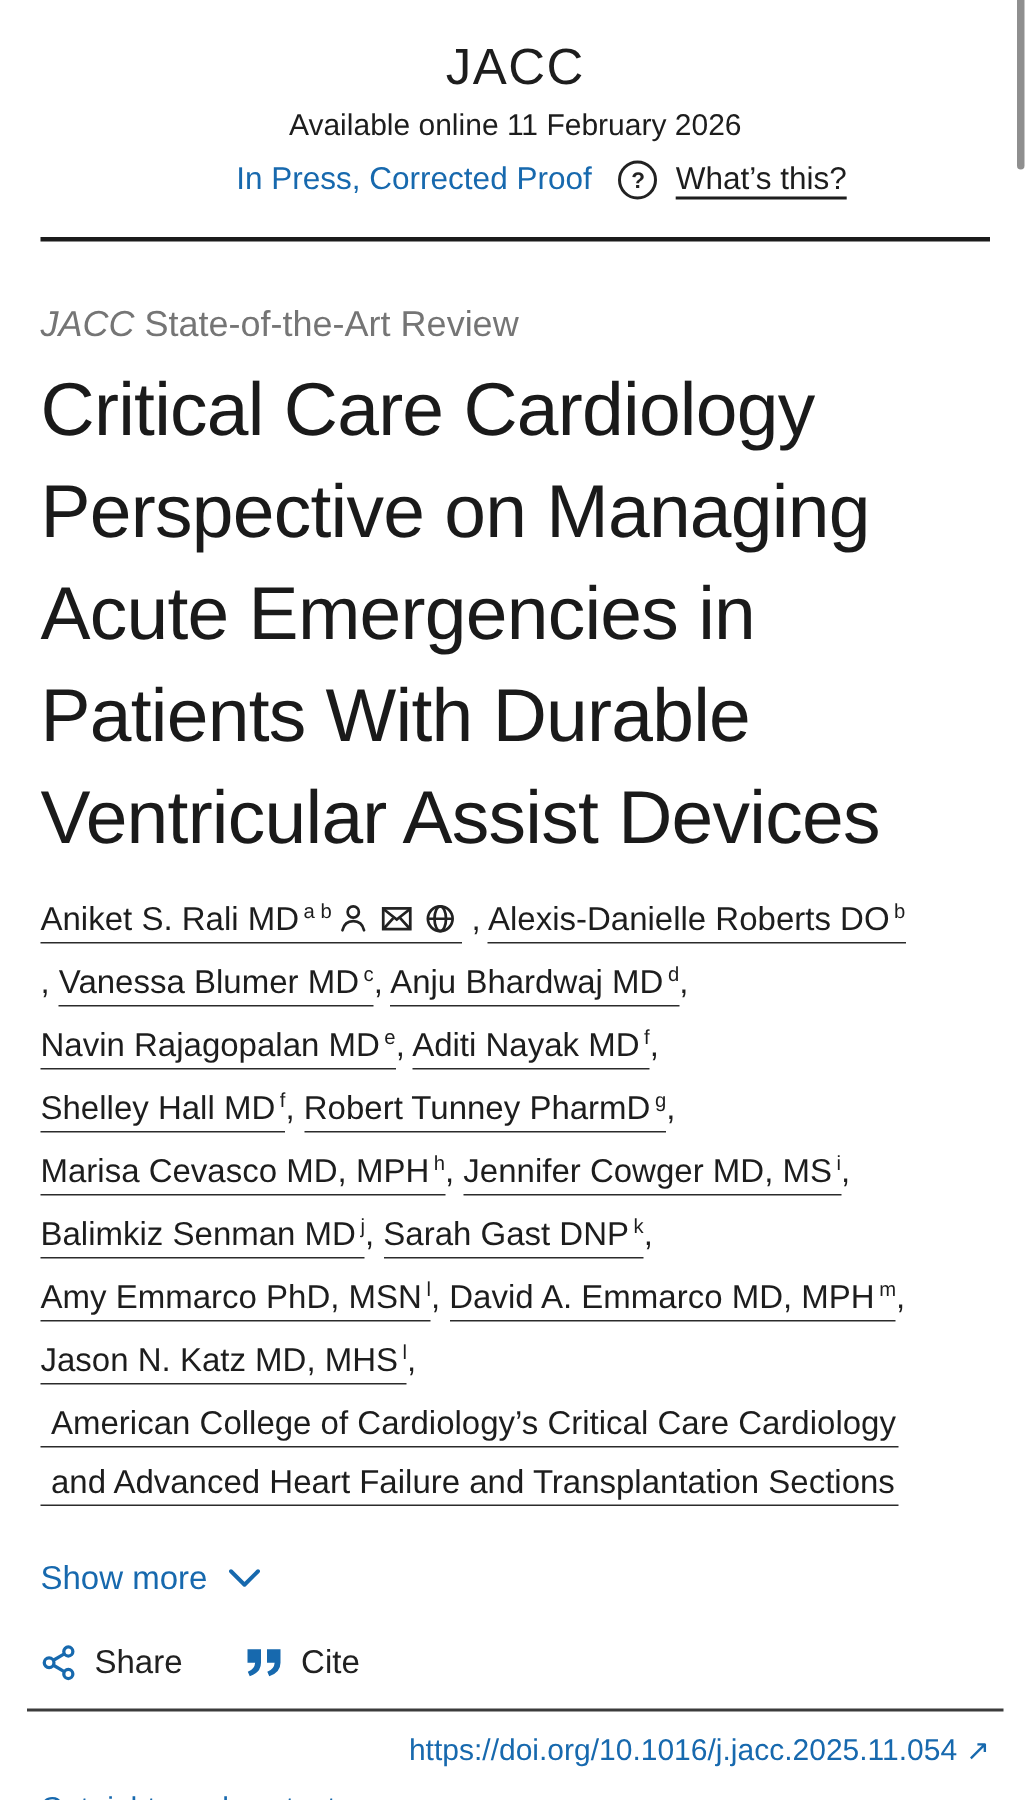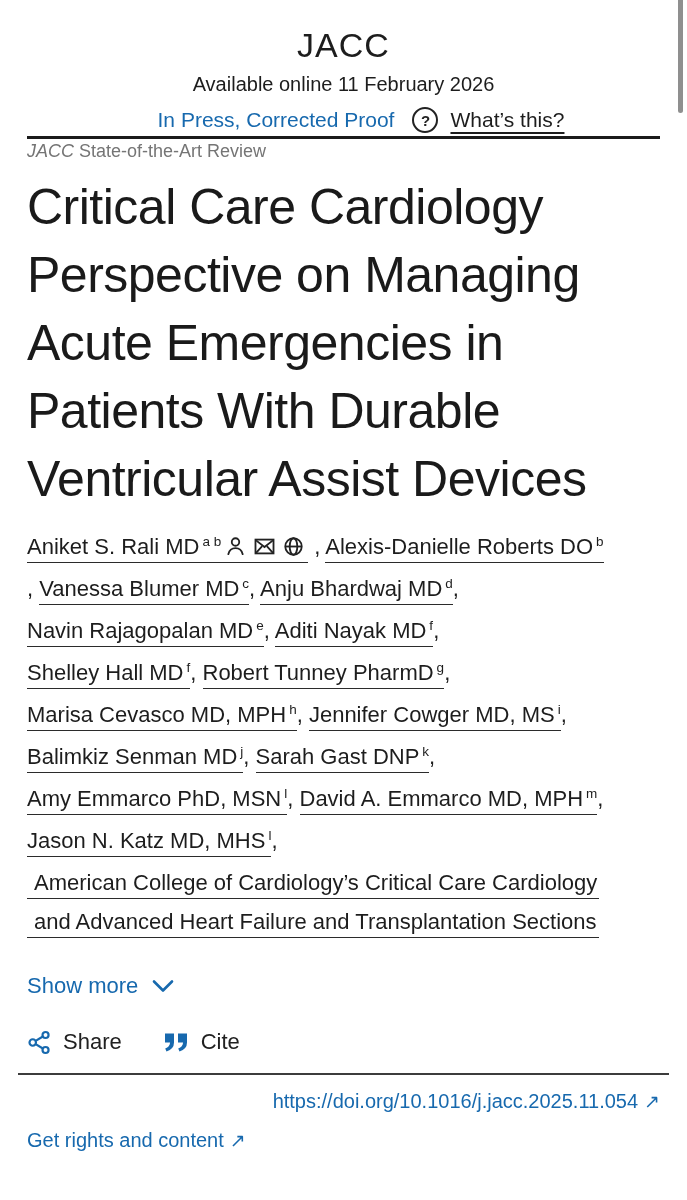--- a/index.html
+++ b/index.html
@@ -24,37 +24,37 @@
   }
   
   .masthead{text-align:center;}
   .journal-title{
     font-size:34px;font-weight:400;letter-spacing:1px;
     line-height:38px;color:#1d1d1d;margin-bottom:8px;
   }
   .avail{font-size:20px;line-height:24px;margin-bottom:10px;color:#1d1d1d;}
   .status-row{
     display:flex;align-items:center;justify-content:center;
-    gap:12px;height:28px;margin-bottom:2px;font-size:21px;padding-left:35px;
+    gap:12px;height:28px;margin-bottom:24px;font-size:21px;padding-left:35px;
   }
   .status-link{color:var(--link);text-decoration:none;cursor:pointer;}
   .q-icon{
     width:26px;height:26px;border:2px solid #222;border-radius:50%;
     display:inline-flex;align-items:center;justify-content:center;
     font-size:15px;font-weight:700;color:#222;cursor:pointer;margin-left:6px;
   }
   .whats-link{
     color:#1d1d1d;text-decoration:underline;cursor:pointer;
     text-underline-offset:5px;text-decoration-thickness:1.5px;
   }
   .rule{height:3px;background:#1b1b1b;margin:0 27px 0 27px;width:633px;}
   
   main{padding:0 27px;}
   .section-label{
-    font-size:18px;line-height:24px;color:var(--gray);
+    margin-top:44px;font-size:24px;line-height:24px;color:var(--gray);
   }
   .section-label .ital{font-style:italic;}
   .title{
     margin-top:10px;
     font-family:Liberation Sans, sans-serif;
     font-weight:500;
     font-size:50px;
     line-height:68px;
     letter-spacing:-0.5px;
     color:#1a1a1a;

